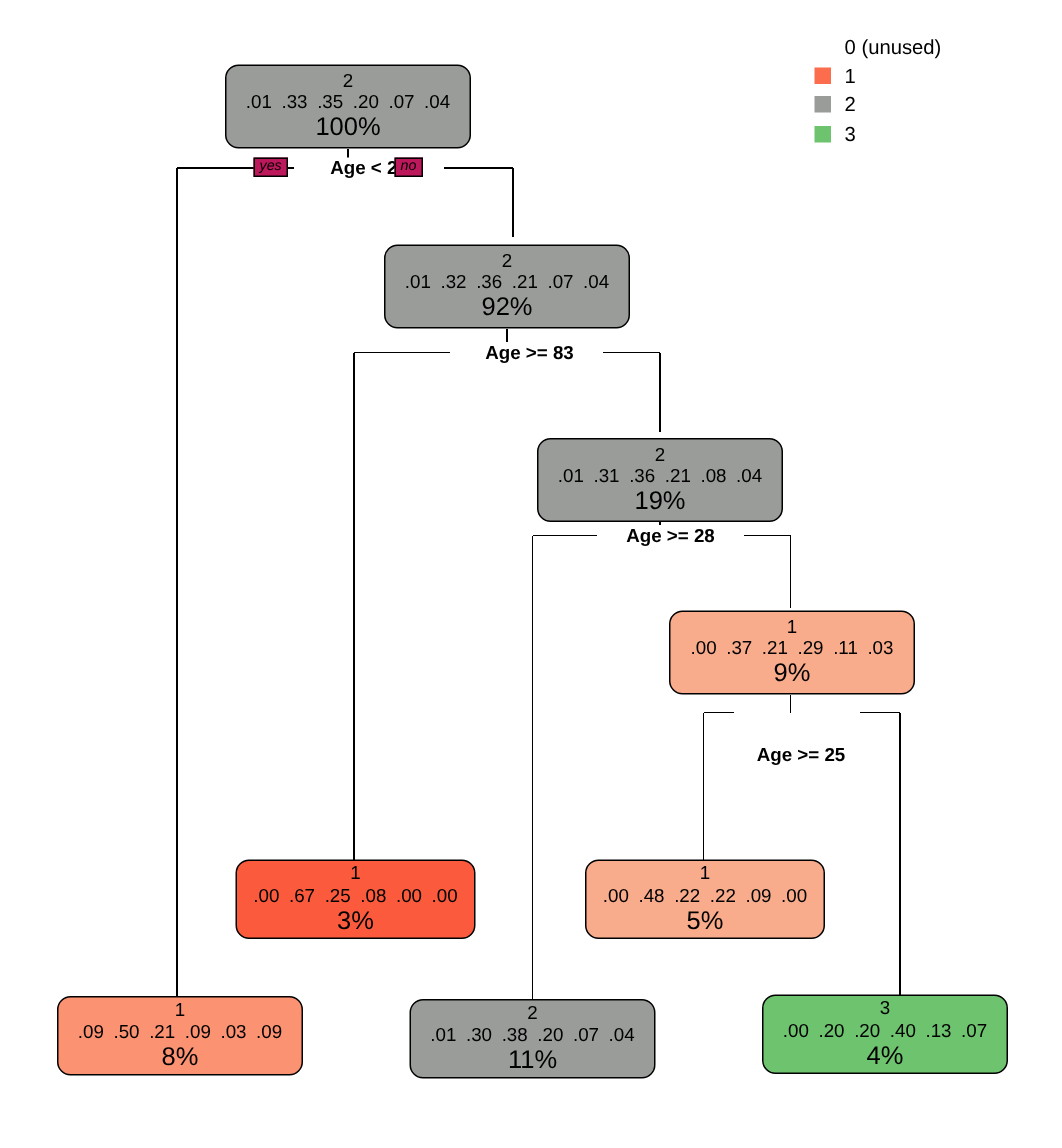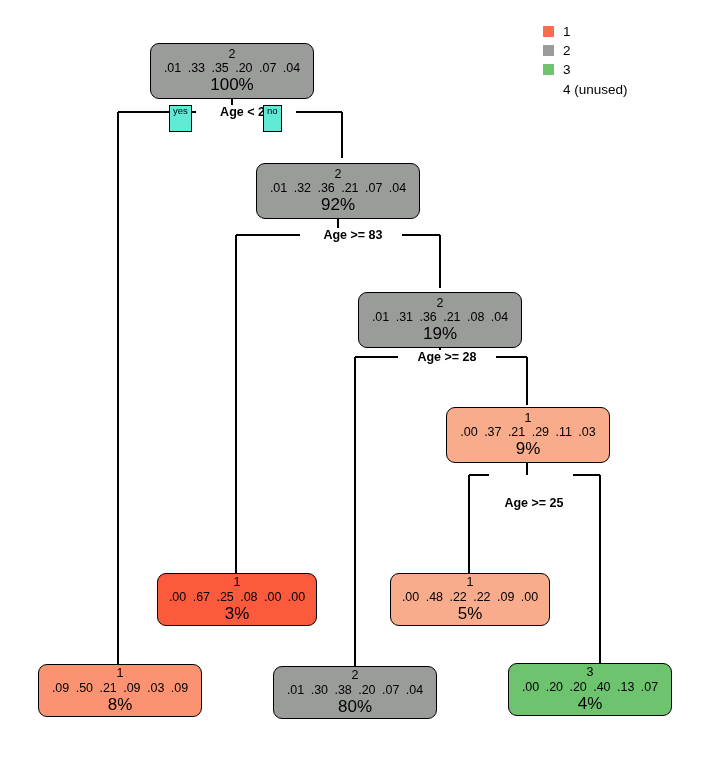--- a/index.html
+++ b/index.html
@@ -58,24 +58,25 @@
     font-weight: bold;
     color: #000000;
     background: #ffffff;
     white-space: nowrap;
     padding: 0 3px;
     text-align: center;
   }
   .yn-box {
     position: absolute;
     font-size: 9.5px;
-    color: #000000;
-    background: #5eead4;
+    font-style: italic;
+    color: #000000;
+    background: #be185d;
     border: 1.2px solid #000000;
-    padding: 0px 3px 15px 3px;
+    padding: 0px 3px 1px 3px;
     white-space: nowrap;
     line-height: 1.1;
   }
   .legend {
     position: absolute;
     left: 543px;
     top: 22px;
     width: 150px;
   }
   .legend-row {
@@ -189,41 +190,41 @@
 
   <div class="node" style="left:38px; top:664px; width:164px; height:53px; background:#FB9272;">
     <div class="cls">1</div>
     <div class="probs"><span>.09</span><span>.50</span><span>.21</span><span>.09</span><span>.03</span><span>.09</span></div>
     <div class="pct">8%</div>
   </div>
 
   <div class="node" style="left:273px; top:666px; width:164px; height:53px; background:#9A9C9A;">
     <div class="cls">2</div>
     <div class="probs"><span>.01</span><span>.30</span><span>.38</span><span>.20</span><span>.07</span><span>.04</span></div>
-    <div class="pct">80%</div>
+    <div class="pct">11%</div>
   </div>
 
   <div class="node" style="left:508px; top:663px; width:164px; height:53px; background:#6EC46E;">
     <div class="cls">3</div>
     <div class="probs"><span>.00</span><span>.20</span><span>.20</span><span>.40</span><span>.13</span><span>.07</span></div>
     <div class="pct">4%</div>
   </div>
 
   <div class="legend">
     <div class="legend-row">
+      <span class="legend-swatch empty"></span>
+      <span class="legend-label">0 (unused)</span>
+    </div>
+    <div class="legend-row">
       <span class="legend-swatch" style="background:#FB6D4C;"></span>
       <span class="legend-label">1</span>
     </div>
     <div class="legend-row">
       <span class="legend-swatch" style="background:#9A9C9A;"></span>
       <span class="legend-label">2</span>
     </div>
     <div class="legend-row">
       <span class="legend-swatch" style="background:#6EC46E;"></span>
       <span class="legend-label">3</span>
     </div>
-    <div class="legend-row">
-      <span class="legend-swatch empty"></span>
-      <span class="legend-label">4 (unused)</span>
-    </div>
   </div>
 
 </div>
 
 </body></html>

